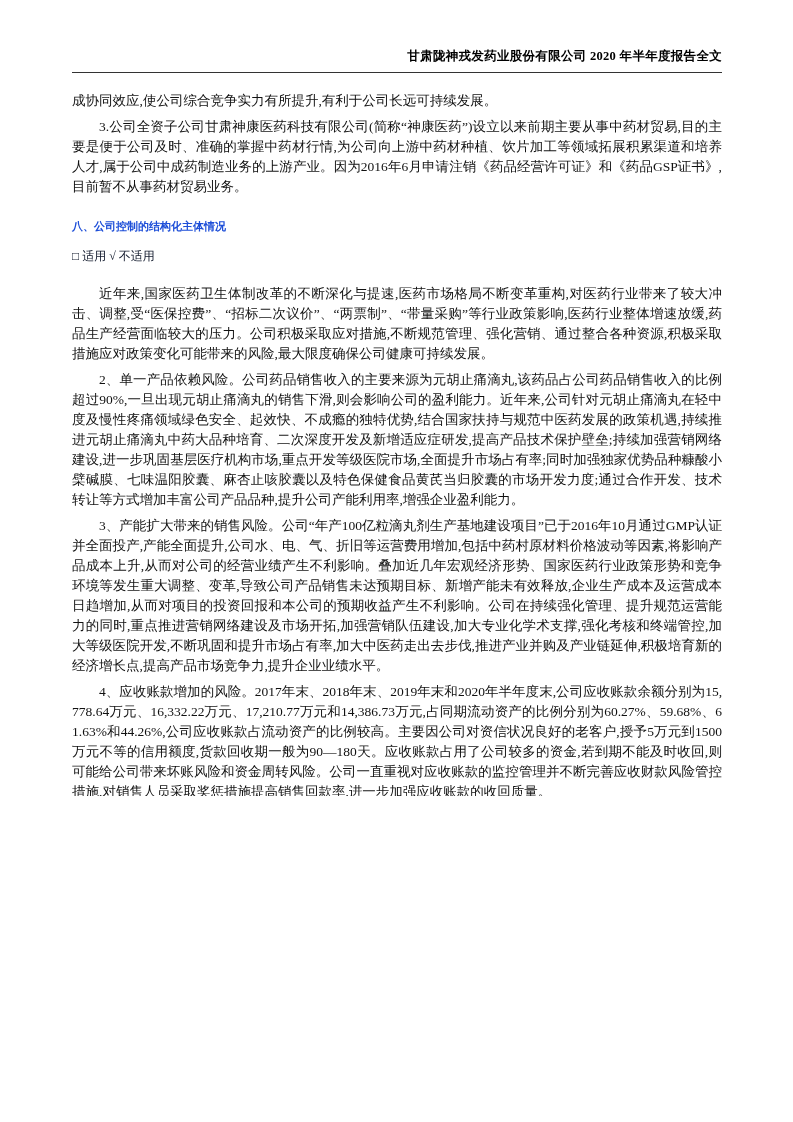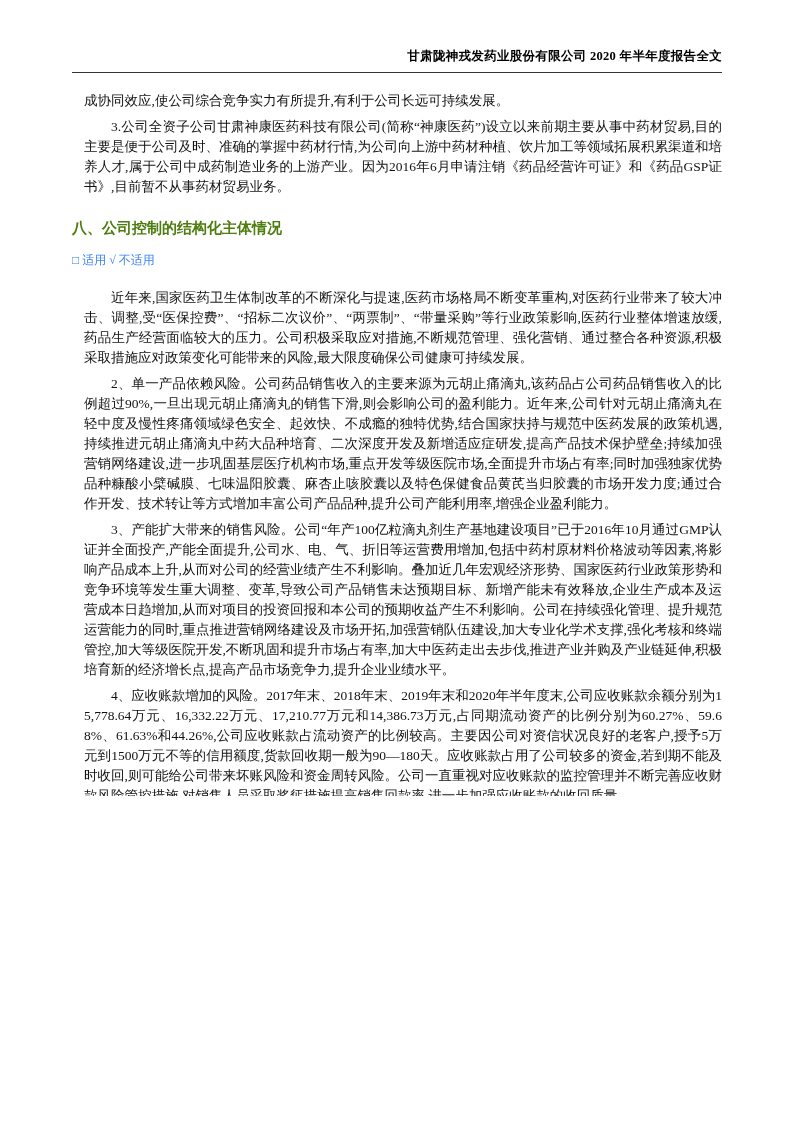--- a/index.html
+++ b/index.html
@@ -29,40 +29,40 @@
     text-align: right;
     font-size: 12.5px;
     font-weight: bold;
     letter-spacing: 0.3px;
     color: #000000;
   }
   .body-text {
     padding-top: 18px;
   }
   .para {
-    margin: 0 0 6px 12px;
+    margin: 0 0 6px 0;
     font-size: 13.5px;
     line-height: 20px;
     text-align: justify;
     text-indent: 2em;
     word-break: break-all;
   }
   .para.no-indent { text-indent: 0; }
   .heading {
     margin: 22px 0 14px 0;
     font-family: "Liberation Sans", "DejaVu Sans", sans-serif;
-    font-size: 15px;
+    font-size: 11px;
     font-weight: bold;
-    color: #4d7c0f;
+    color: #1d4ed8;
   }
   .applicability {
     margin: 0 0 20px 0;
     font-size: 12px;
     line-height: 16px;
-    color: #3b82f6;
+    color: #0f172a;
     text-indent: 0;
   }
   .page-number {
     position: absolute;
     right: 71px;
     top: 1062px;
     font-size: 13px;
     color: #111111;
   }
   .cninfo-logo {

